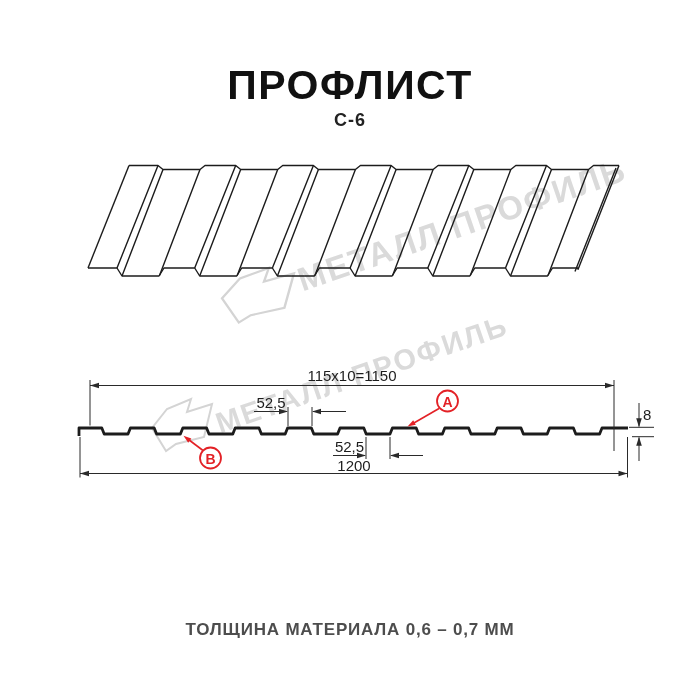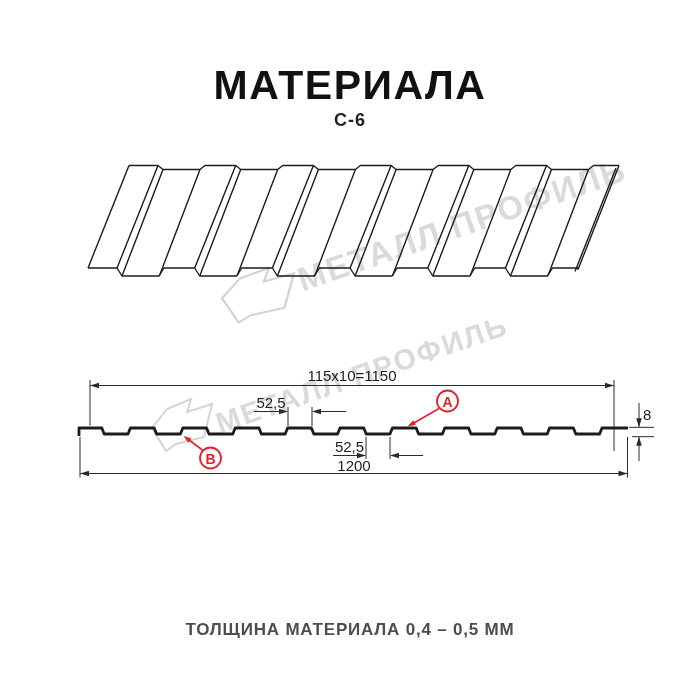--- a/index.html
+++ b/index.html
@@ -124,15 +124,15 @@
   </g>
 
   <g>
     <line x1="203" y1="450.5" x2="188.5" y2="439.5" stroke="#e32126" stroke-width="1.6"></line>
     <polygon points="183.5,435.8 191.4,438.6 188.2,442.8" fill="#e32126"></polygon>
     <circle cx="210.5" cy="458" r="10.5" fill="#ffffff" stroke="#e32126" stroke-width="1.8"></circle>
     <text class="red-label" x="210.5" y="463.5" text-anchor="middle" fill="#e32126">В</text>
   </g>
 </svg>
 
-<div class="title">МАТЕРИАЛА</div>
+<div class="title">ПРОФЛИСТ</div>
 <div class="subtitle">С-6</div>
-<div class="footer-note">ТОЛЩИНА МАТЕРИАЛА 0,4 – 0,5 ММ</div>
+<div class="footer-note">ТОЛЩИНА МАТЕРИАЛА 0,6 – 0,7 ММ</div>
 
 </body></html>

